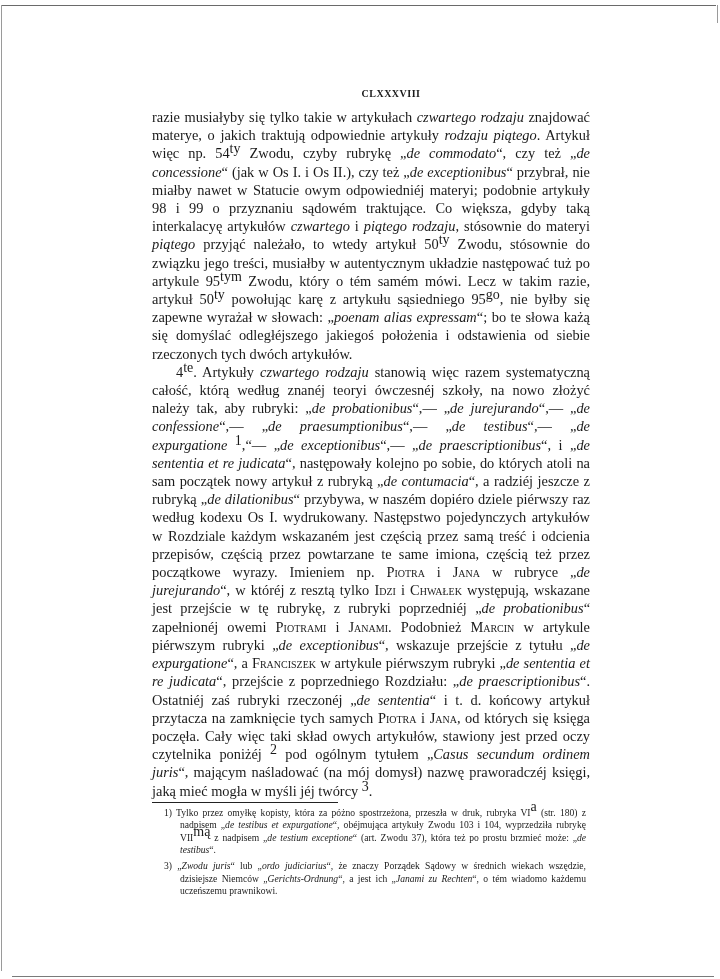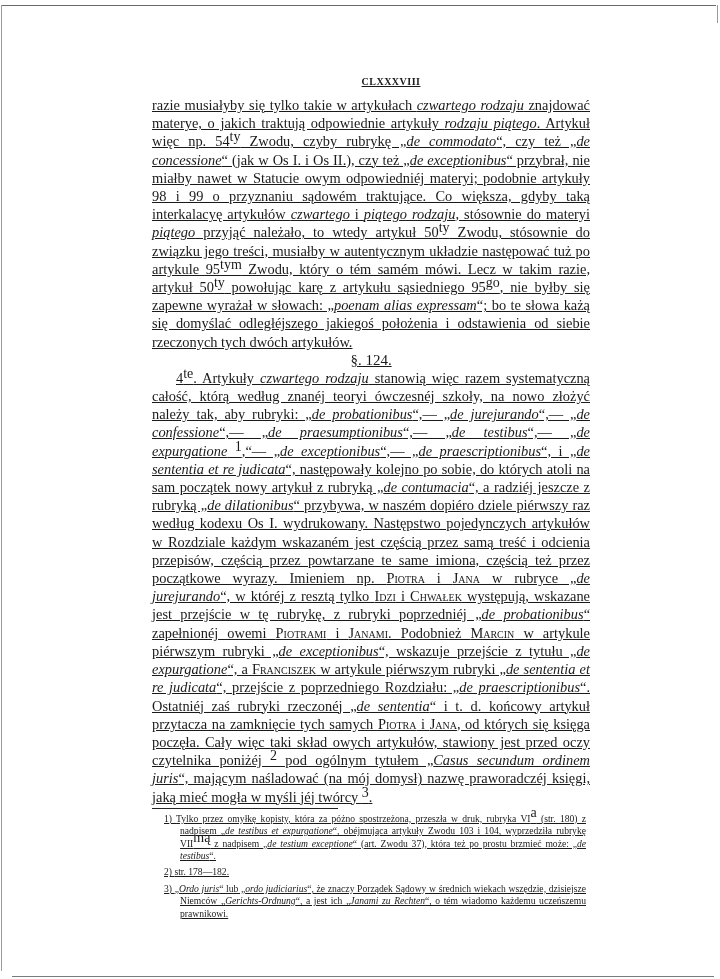--- a/index.html
+++ b/index.html
@@ -7,21 +7,21 @@
       width: 720px; height: 979px; background: #ffffff;
       position: relative; overflow: hidden;
       font-family: "Liberation Serif", "DejaVu Serif", serif;
       color: #1a1a1a;
     }
     .scan-border-top { position: absolute; left: 2px; right: 4px; top: 5px; height: 1px; background: #6a6a6a; }
     .scan-border-left { position: absolute; left: 1px; top: 5px; bottom: 8px; width: 1px; background: #9a9a9a; }
     .scan-border-bottom { position: absolute; left: 12px; right: 6px; bottom: 2px; height: 1px; background: #7a7a7a; }
     .scan-border-right { position: absolute; right: 2px; top: 5px; height: 18px; width: 1px; background: #9a9a9a; }
     .page {
-      position: absolute; left: 152px; top: 76px; width: 438px; text-decoration: underline;
+      position: absolute; left: 152px; top: 88px; width: 438px;
     }
     .page-number {
       text-align: center; font-size: 10px; font-weight: bold; letter-spacing: 0.5px;
       margin-left: 40px; margin-bottom: 8px; height: 12px;
     }
     .body-text {
       font-size: 14.4px; line-height: 18.2px; text-align: justify;
       margin: 0;
     }
     .body-text p { margin: 0; }
@@ -46,24 +46,22 @@
 <div class="scan-border-top"></div>
 <div class="scan-border-left"></div>
 <div class="scan-border-bottom"></div>
 <div class="scan-border-right"></div>
 
 <div class="page">
   <div class="page-number">CLXXXVIII</div>
 
   <div class="body-text">
     <p><span>razie musiałyby się tylko takie w artykułach </span><i>czwartego rodzaju</i><span> znajdować materye, o jakich traktują odpowiednie artykuły </span><i>rodzaju piątego</i><span>. Artykuł więc np. 54</span><sup>ty</sup><span> Zwodu, czyby rubrykę „</span><i>de commodato</i><span>“, czy też „</span><i>de concessione</i><span>“ (jak w Os I. i Os II.), czy też „</span><i>de exceptionibus</i><span>“ przybrał, nie miałby nawet w Statucie owym odpowiedniéj materyi; podobnie artykuły 98 i 99 o przyznaniu sądowém traktujące. Co większa, gdyby taką interkalacyę artykułów </span><i>czwartego</i><span> i </span><i>piątego rodzaju</i><span>, stósownie do materyi </span><i>piątego</i><span> przyjąć należało, to wtedy artykuł 50</span><sup>ty</sup><span> Zwodu, stósownie do związku jego treści, musiałby w autentycznym układzie następować tuż po artykule 95</span><sup>tym</sup><span> Zwodu, który o tém samém mówi. Lecz w takim razie, artykuł 50</span><sup>ty</sup><span> powołując karę z artykułu sąsiedniego 95</span><sup>go</sup><span>, nie byłby się zapewne wyrażał w słowach: „</span><i>poenam alias expressam</i><span>“; bo te słowa każą się domyślać odległéjszego jakiegoś położenia i odstawienia od siebie rzeczonych tych dwóch artykułów.</span></p>
-    <p class="section-heading">§. 124.</p>
     <p class="indent"><span>4</span><sup>te</sup><span>. Artykuły </span><i>czwartego rodzaju</i><span> stanowią więc razem systematyczną całość, którą według znanéj teoryi ówczesnéj szkoły, na nowo złożyć należy tak, aby rubryki: „</span><i>de probationibus</i><span>“,— „</span><i>de jurejurando</i><span>“,— „</span><i>de confessione</i><span>“,— „</span><i>de praesumptionibus</i><span>“,— „</span><i>de testibus</i><span>“,— „</span><i>de expurgatione</i><sup> 1</sup><span>,“— „</span><i>de exceptionibus</i><span>“,— „</span><i>de praescriptionibus</i><span>“, i „</span><i>de sententia et re judicata</i><span>“, następowały kolejno po sobie, do których atoli na sam początek nowy artykuł z rubryką „</span><i>de contumacia</i><span>“, a radziéj jeszcze z rubryką „</span><i>de dilationibus</i><span>“ przybywa, w naszém dopiéro dziele piérwszy raz według kodexu Os I. wydrukowany. Następstwo pojedynczych artykułów w Rozdziale każdym wskazaném jest częścią przez samą treść i odcienia przepisów, częścią przez powtarzane te same imiona, częścią też przez początkowe wyrazy. Imieniem np. </span><span class="sc">Piotra</span><span> i </span><span class="sc">Jana</span><span> w rubryce „</span><i>de jurejurando</i><span>“, w któréj z resztą tylko </span><span class="sc">Idzi</span><span> i </span><span class="sc">Chwałek</span><span> występują, wskazane jest przejście w tę rubrykę, z rubryki poprzedniéj „</span><i>de probationibus</i><span>“ zapełnionéj owemi </span><span class="sc">Piotrami</span><span> i </span><span class="sc">Janami</span><span>. Podobnież </span><span class="sc">Marcin</span><span> w artykule piérwszym rubryki „</span><i>de exceptionibus</i><span>“, wskazuje przejście z tytułu „</span><i>de expurgatione</i><span>“, a </span><span class="sc">Franciszek</span><span> w artykule piérwszym rubryki „</span><i>de sententia et re judicata</i><span>“, przejście z poprzedniego Rozdziału: „</span><i>de praescriptionibus</i><span>“. Ostatniéj zaś rubryki rzeczonéj „</span><i>de sententia</i><span>“ i t. d. końcowy artykuł przytacza na zamknięcie tych samych </span><span class="sc">Piotra</span><span> i </span><span class="sc">Jana</span><span>, od których się księga poczęła. Cały więc taki skład owych artykułów, stawiony jest przed oczy czytelnika poniżéj </span><sup>2</sup><span> pod ogólnym tytułem „</span><i>Casus secundum ordinem juris</i><span>“, mającym naśladować (na mój domysł) nazwę praworadczéj księgi, jaką mieć mogła w myśli jéj twórcy </span><sup>3</sup><span>.</span></p>
   </div>
 
   <div class="rule"></div>
 
   <div class="footnotes">
     <p class="fn"><span>1)</span> <span><span>Tylko przez omyłkę kopisty, która za póżno spostrzeżona, przeszła w druk, rubryka VI</span><sup>a</sup><span> (str. 180) z nadpisem „</span><i>de testibus et expurgatione</i><span>“, obéjmująca artykuły Zwodu 103 i 104, wyprzedziła rubrykę VII</span><sup>mą</sup><span> z nadpisem „</span><i>de testium exceptione</i><span>“ (art. Zwodu 37), która też po prostu brzmieć może: „</span><i>de testibus</i><span>“.</span></span></p>
-    <p class="fn"><span>2)</span> <span><span>str. 178—182.</span></span></p>
-    <p class="fn"><span>3)</span> <span><span>„</span><i>Ordo juris</i><span>“ lub „</span><i>ordo judiciarius</i><span>“, że znaczy Porządek Sądowy w średnich wiekach wszędzie, dzisiejsze Niemców „</span><i>Gerichts-Ordnung</i><span>“, a jest ich „</span><i>Janami zu Rechten</i><span>“, o tém wiadomo każdemu uczeńszemu prawnikowi.</span></span></p>
+    <p class="fn"><span>3)</span> <span><span>„</span><i>Zwodu juris</i><span>“ lub „</span><i>ordo judiciarius</i><span>“, że znaczy Porządek Sądowy w średnich wiekach wszędzie, dzisiejsze Niemców „</span><i>Gerichts-Ordnung</i><span>“, a jest ich „</span><i>Janami zu Rechten</i><span>“, o tém wiadomo każdemu uczeńszemu prawnikowi.</span></span></p>
   </div>
 </div>
 
 </body></html>

